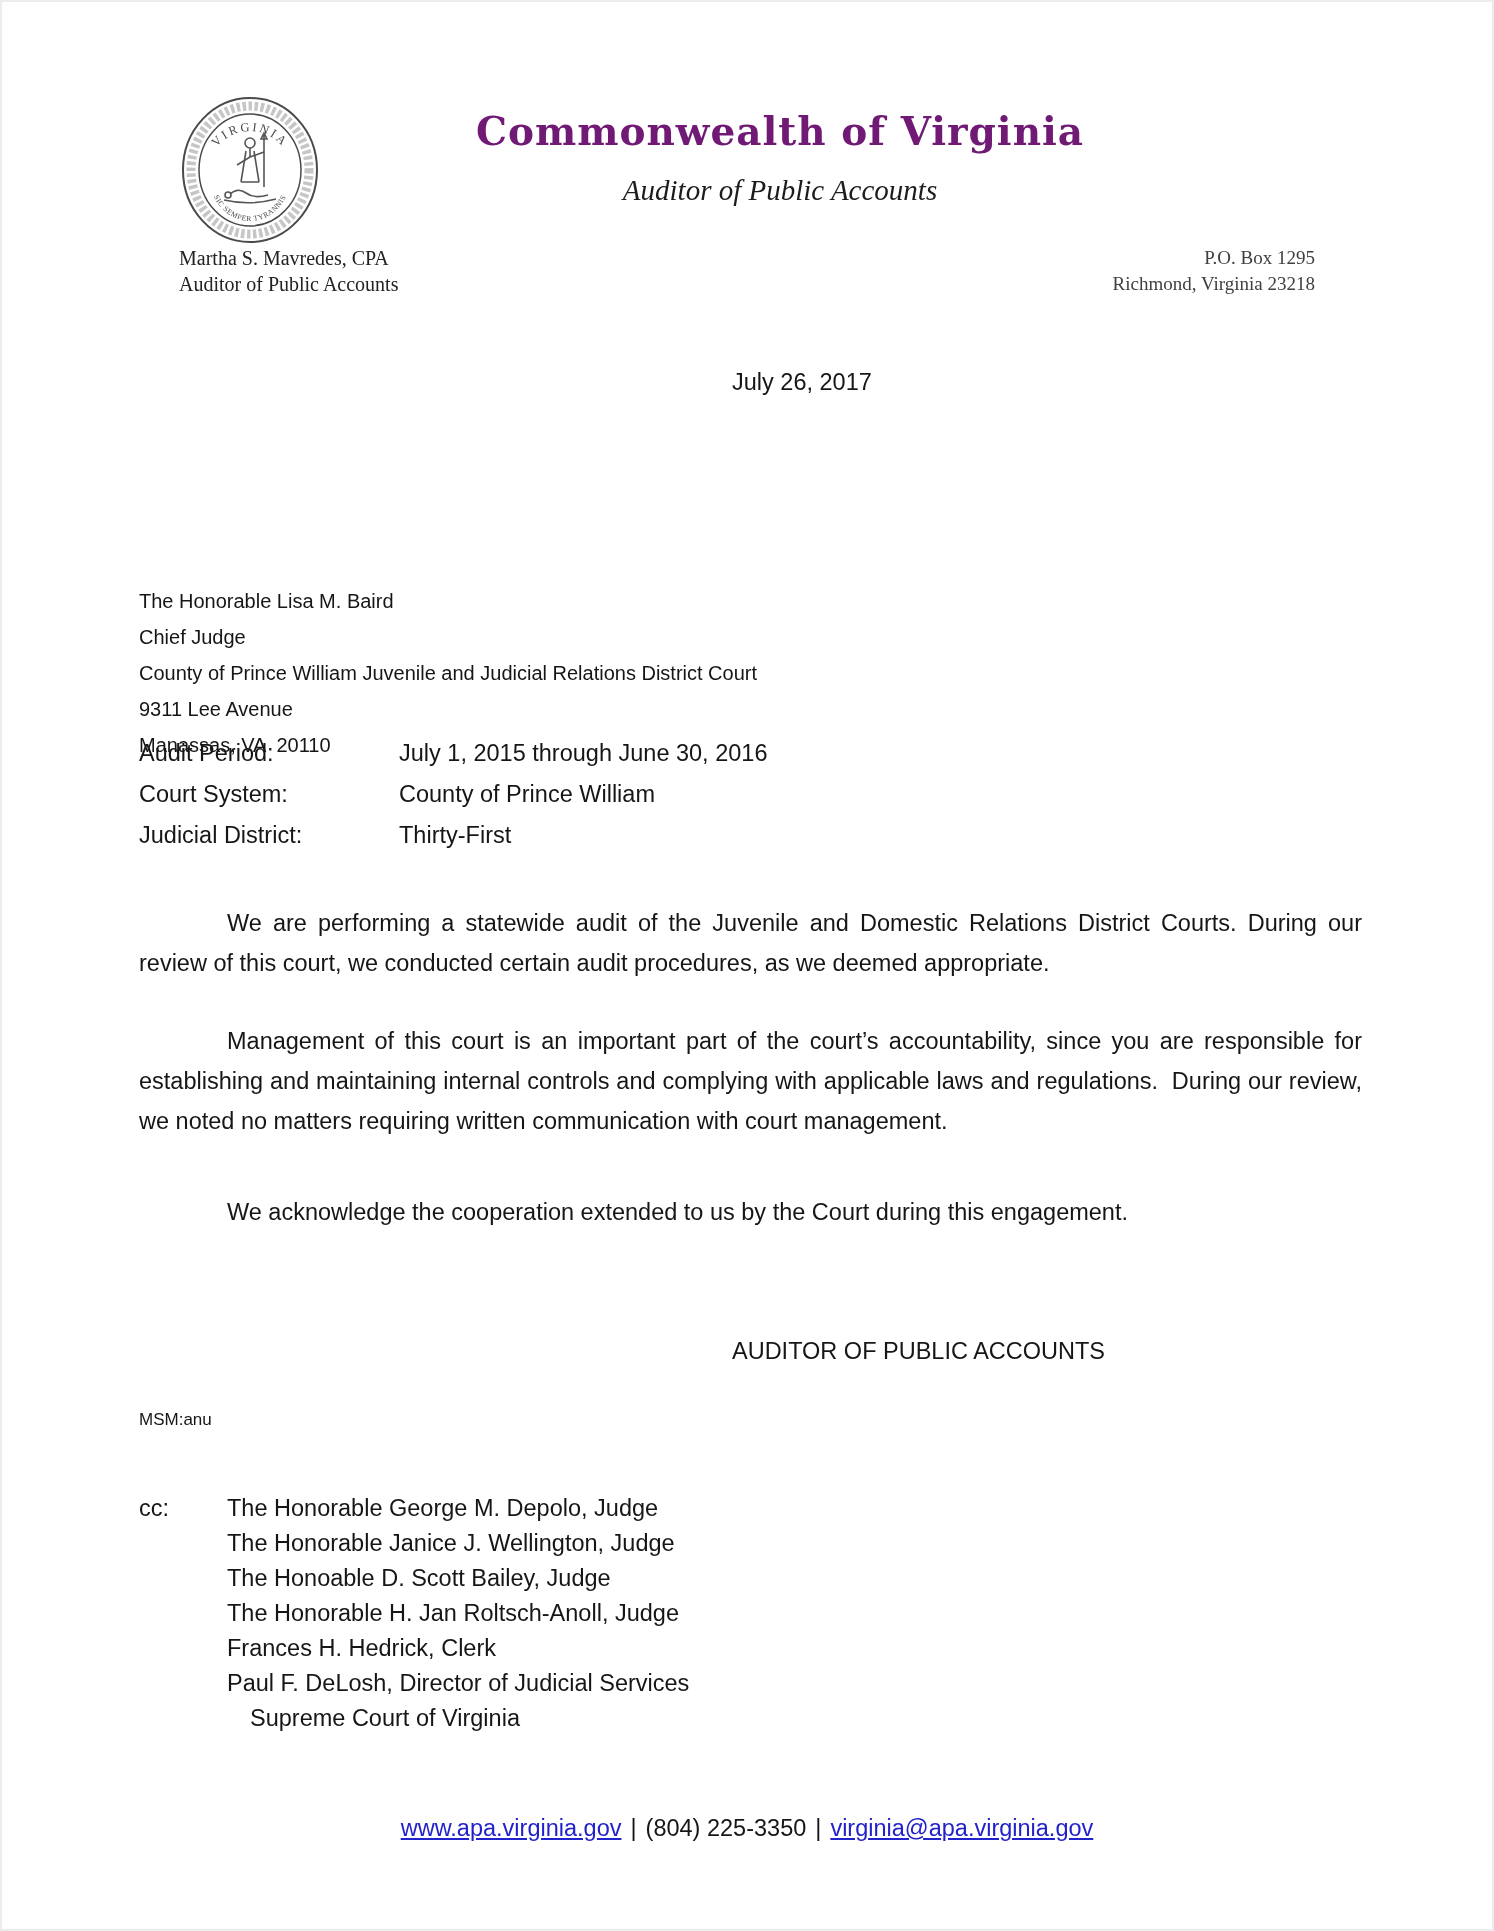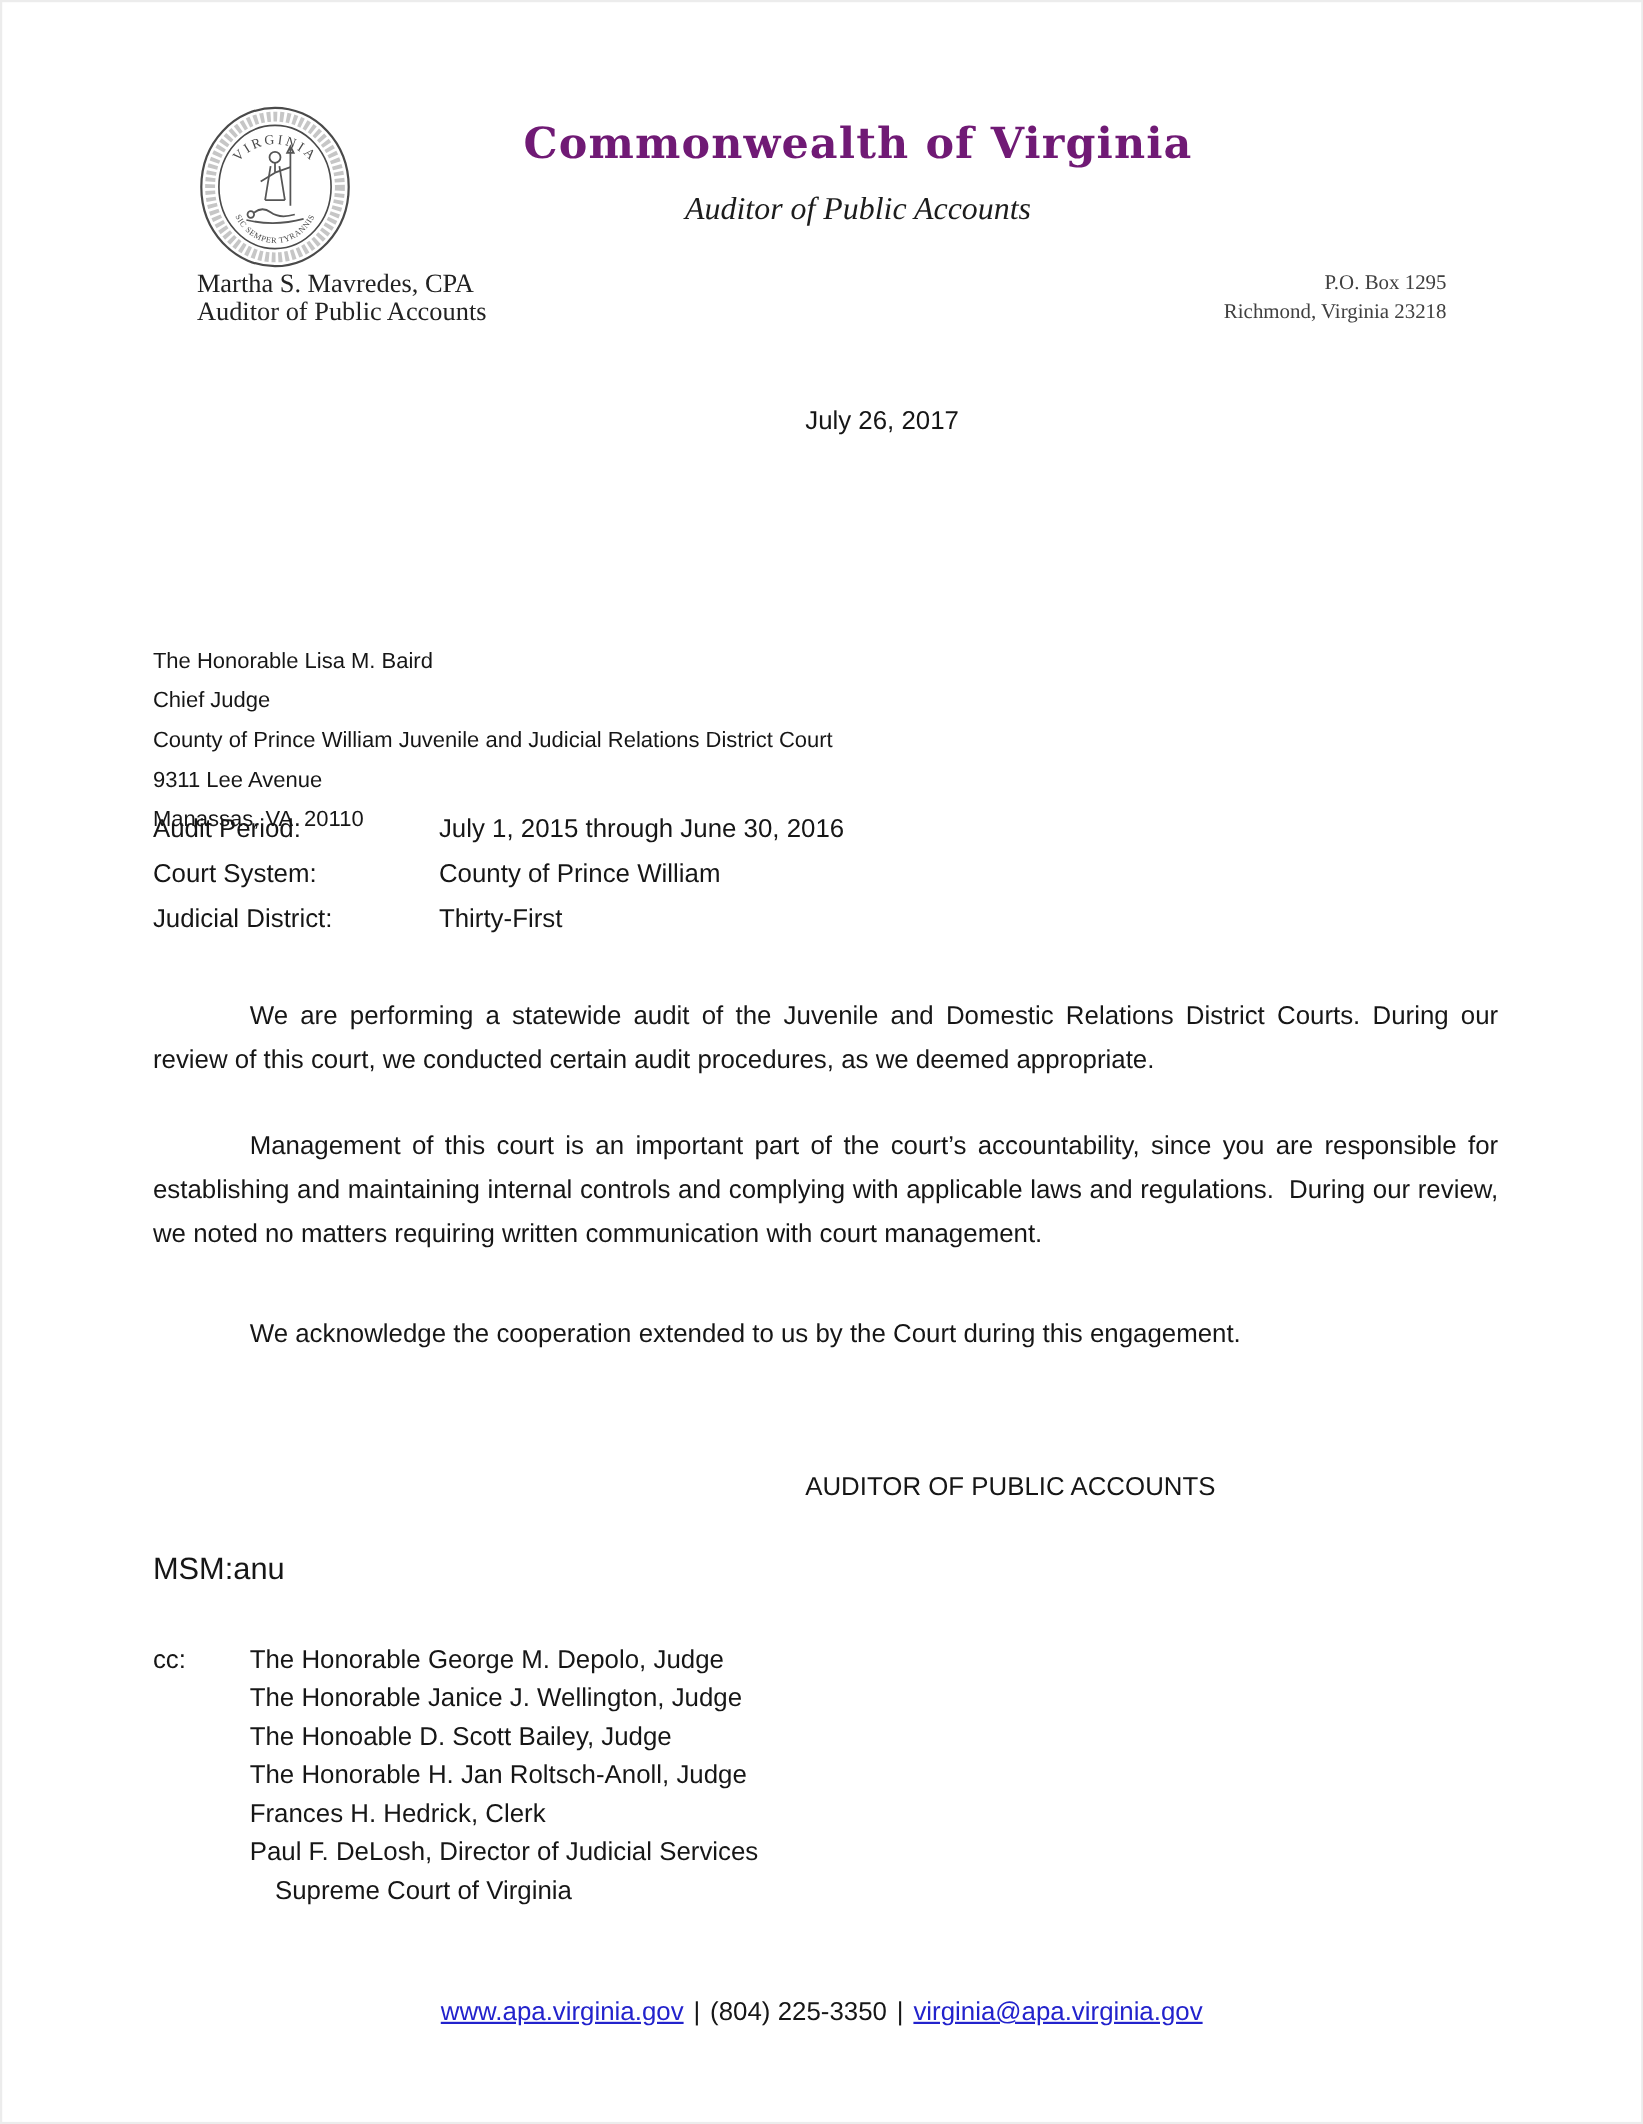--- a/index.html
+++ b/index.html
@@ -20,21 +20,21 @@
   .gothic-title {
     font-family:"DejaVu Serif", serif; font-weight:bold;
     font-size:39px; letter-spacing:1px; color:#701a75;
   }
   .subtitle {
     font-family:"Liberation Serif", serif; font-style:italic;
     font-size:29px; margin-top:20px; color:#1c1c1c;
   }
   .officer-block {
     position:absolute; left:177px; top:243px;
-    font-family:"Liberation Serif", serif; font-size:24px; line-height:26px; color:#222;
+    font-family:"Liberation Serif", serif; font-size:20px; line-height:26px; color:#222;
   }
   .pobox-block {
     position:absolute; right:177px; top:243px; text-align:right;
     font-family:"Liberation Serif", serif; font-size:19px; line-height:26px; color:#404040;
   }
 
   
   .date-line { position:absolute; left:730px; top:367px; font-size:23.5px; }
   .recipient-block {
     position:absolute; left:137px; top:473px;
@@ -44,21 +44,21 @@
   .audit-label { display:inline-block; width:260px; }
   .para {
     position:absolute; left:137px; width:1223px;
     font-size:23.5px; line-height:40px;
     text-align:justify; text-indent:88px; white-space:pre-wrap;
   }
   #para1 { top:901px; }
   #para2 { top:1019px; }
   #para3 { top:1190px; }
   .signature-line { position:absolute; left:730px; top:1336px; font-size:23.5px; }
-  .reference-line { position:absolute; left:137px; top:1408px; font-size:28px; }
+  .reference-line { position:absolute; left:137px; top:1408px; font-size:17px; }
 
   .cc-block { position:absolute; left:137px; top:1489px; font-size:23.5px; line-height:35px; }
   .cc-label { position:absolute; left:0; top:0; }
   .cc-names { margin-left:88px; }
   .cc-org { margin-left:111px; }
 
   
   .footer {
     position:absolute; left:0; top:1813px; width:100%;
     text-align:center; font-size:23.5px;

